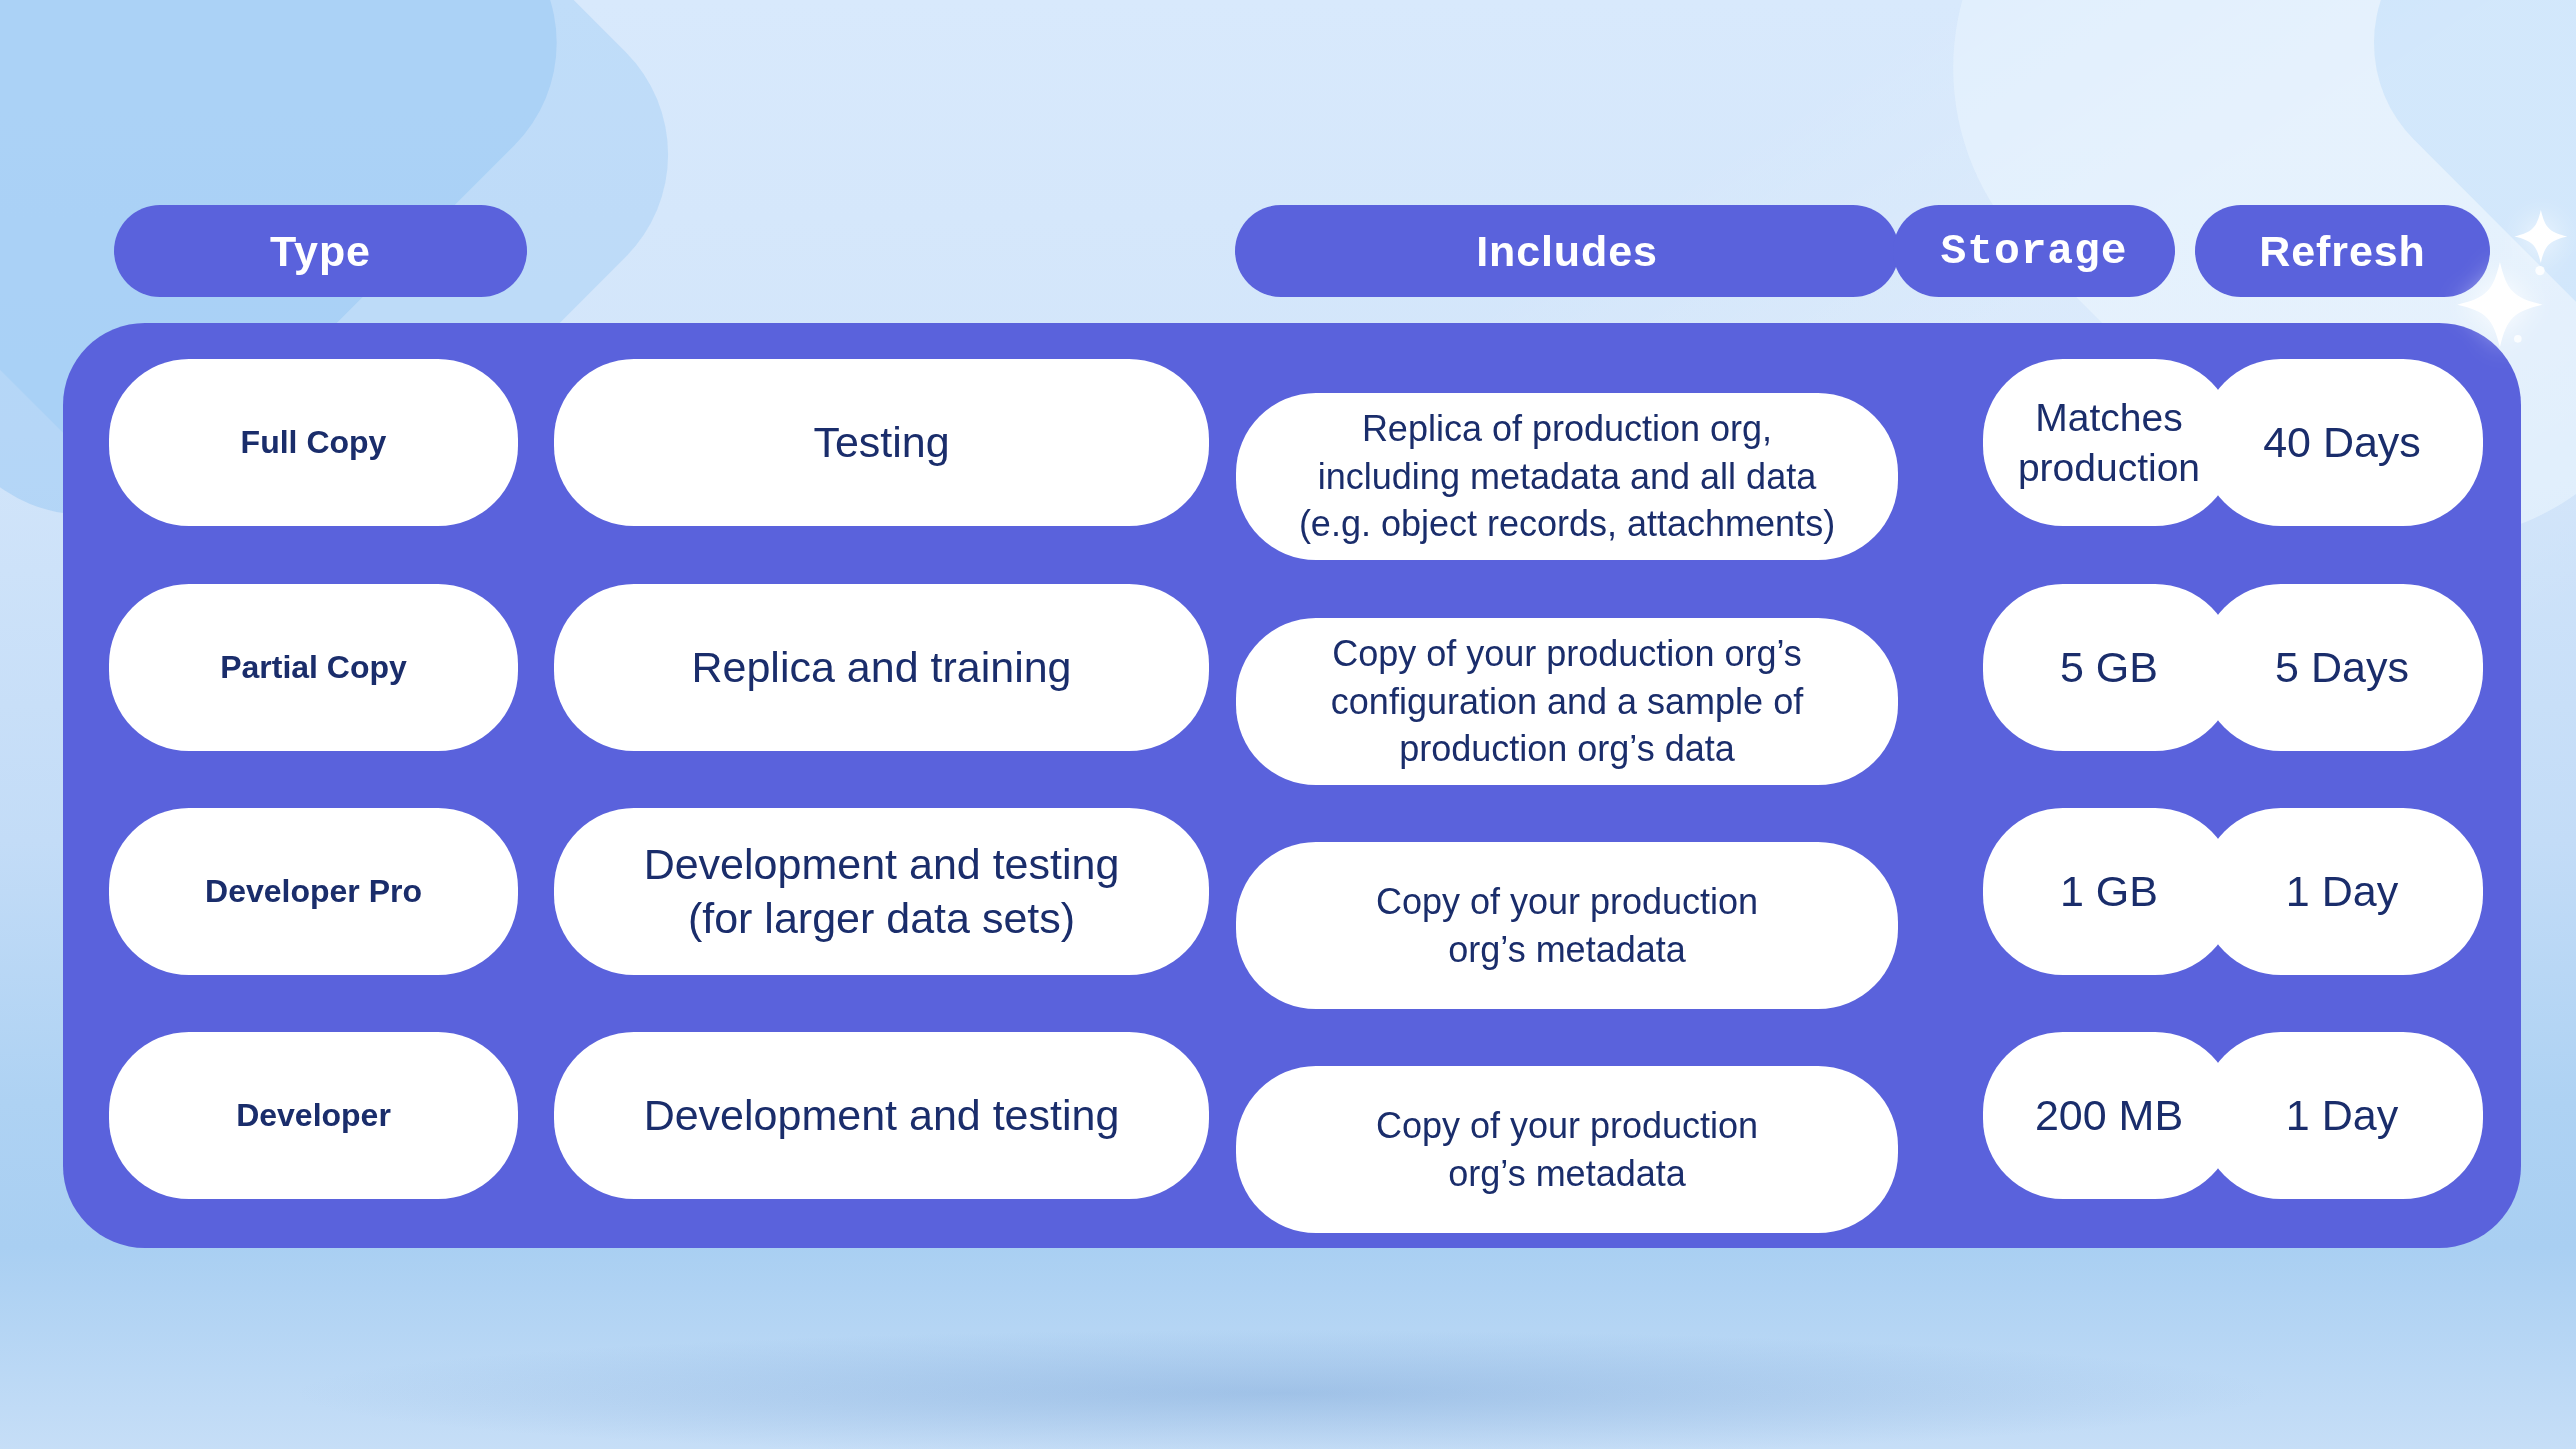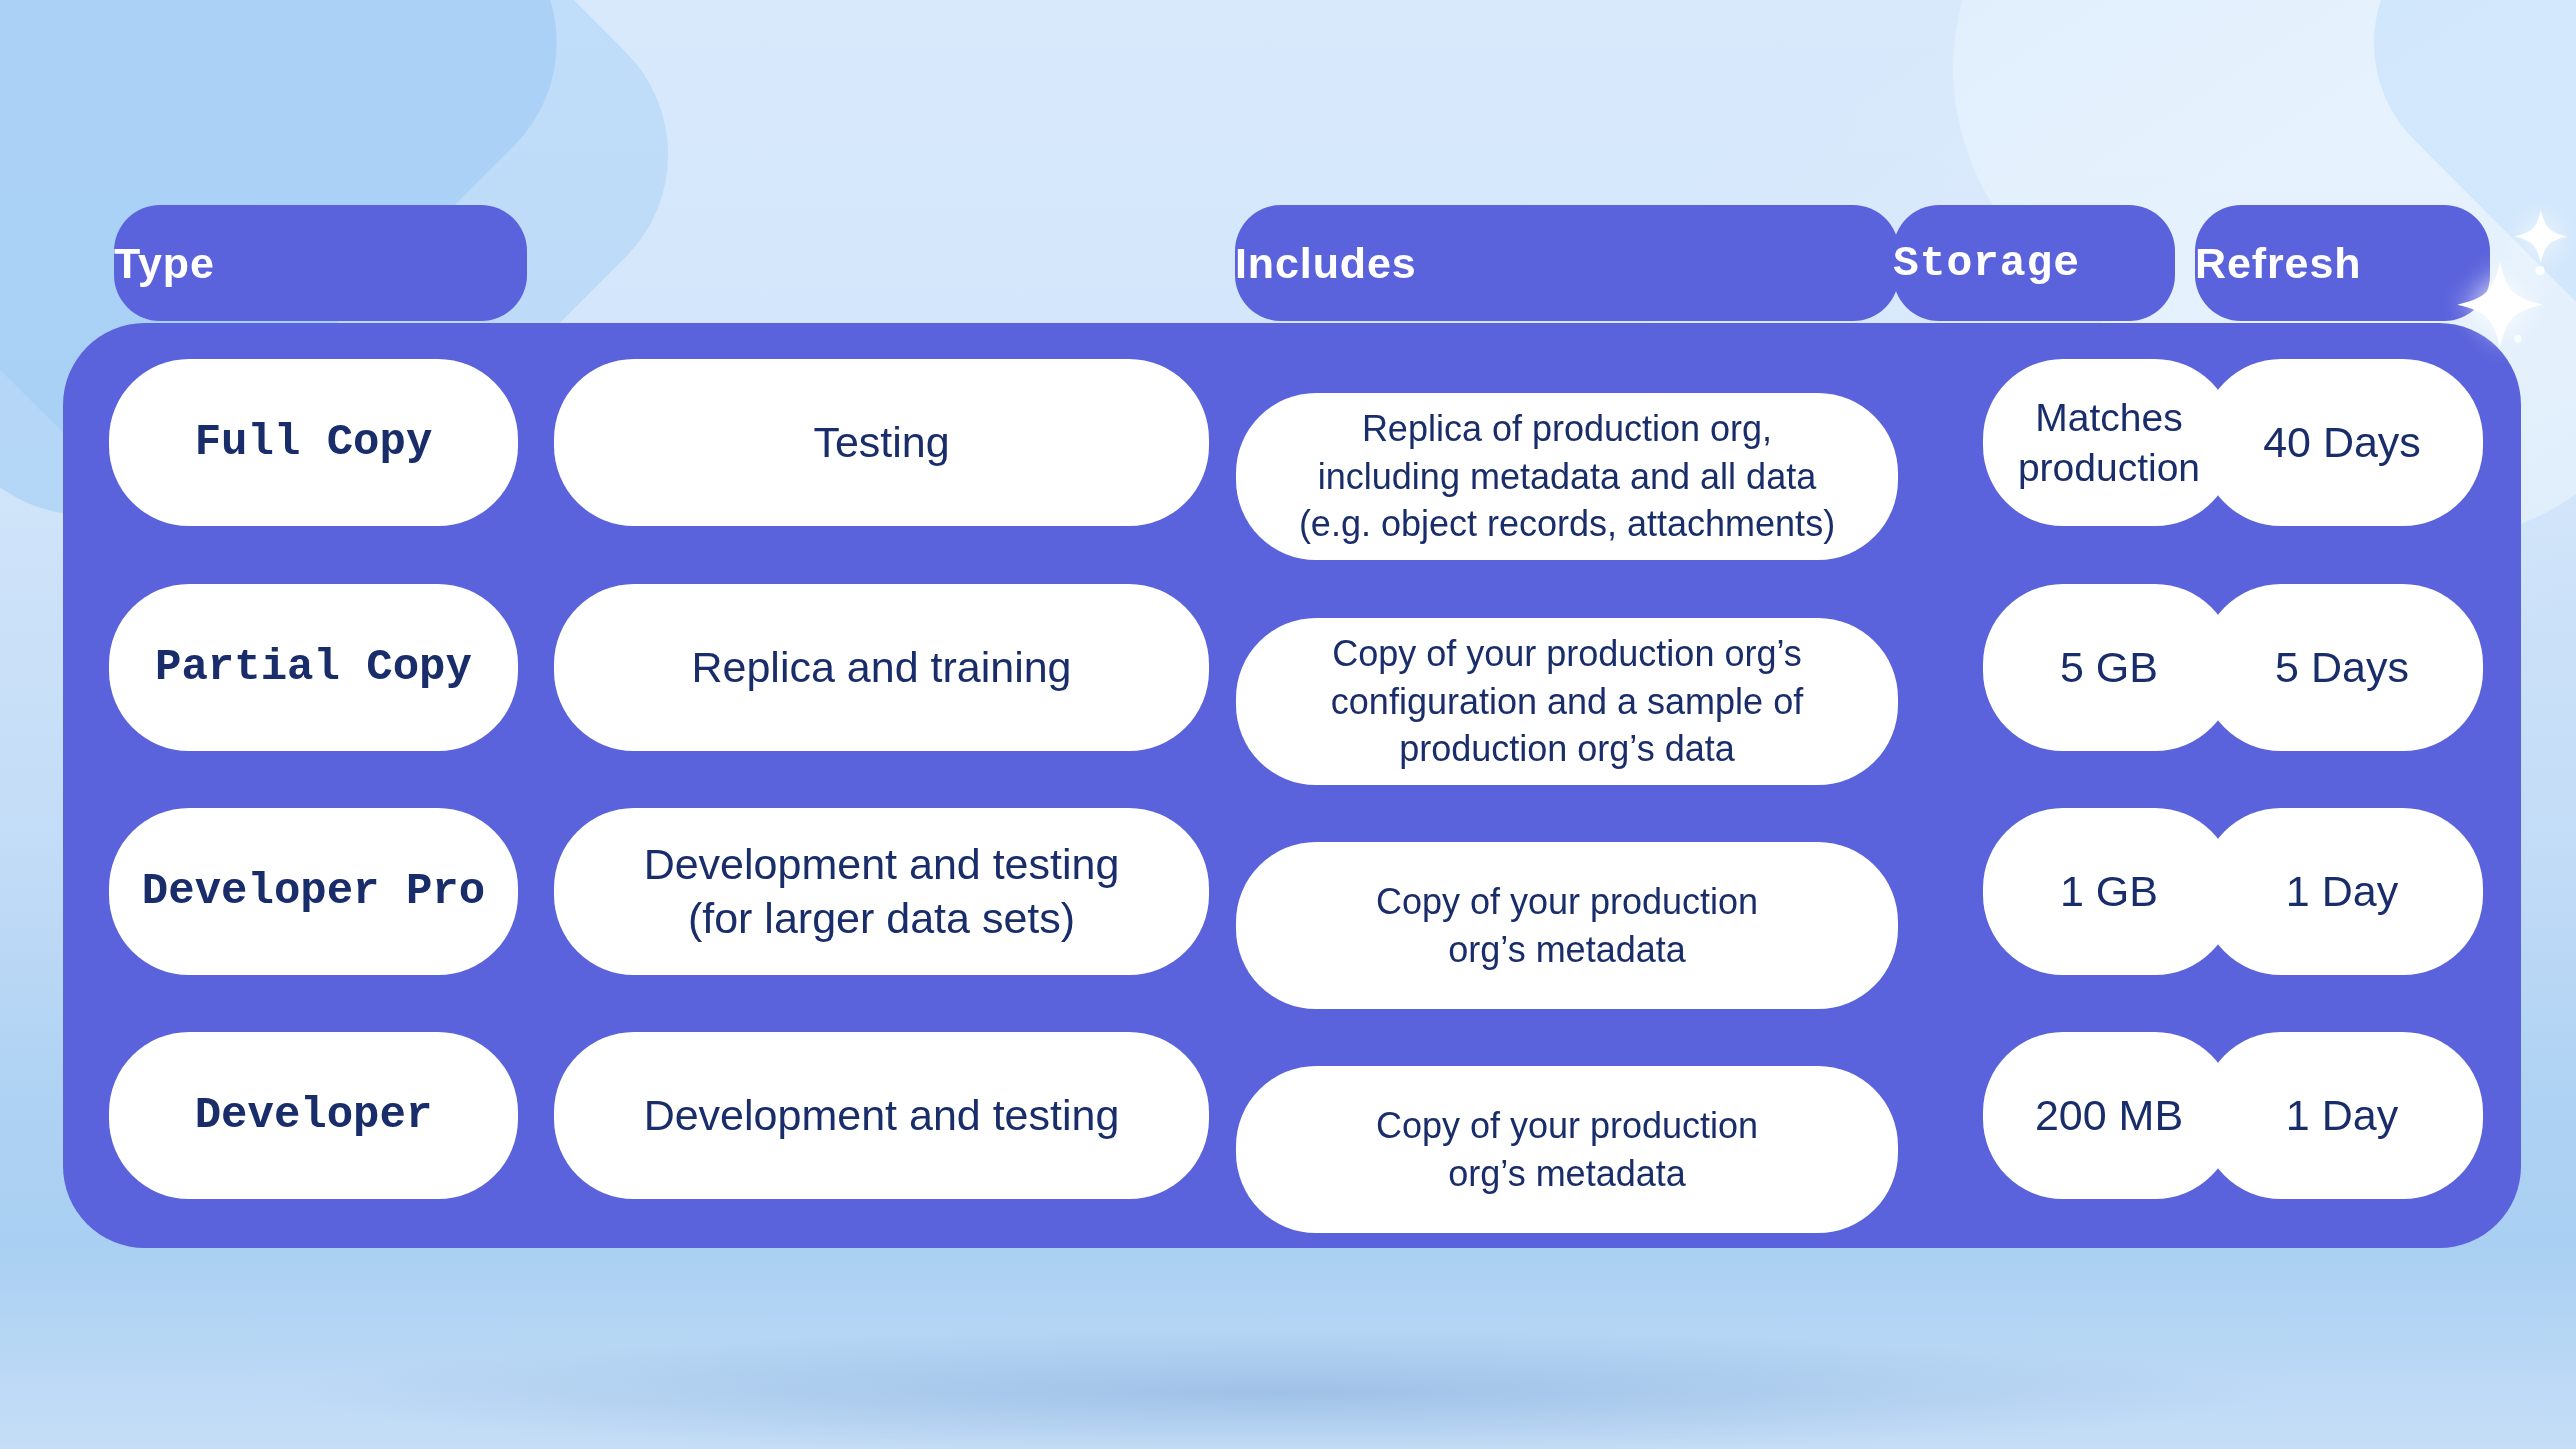--- a/index.html
+++ b/index.html
@@ -22,23 +22,23 @@
     transform:rotate(-33deg);
     background:linear-gradient(180deg,rgba(255,255,255,0) 0%,rgba(255,255,255,.16) 35%,rgba(255,255,255,.16) 65%,rgba(255,255,255,0) 100%);
   }
   .ground-shadow{
     left:282px;top:1329px;width:2000px;height:128px;border-radius:50%;
     background:radial-gradient(ellipse at center,rgba(90,138,198,.30) 0%,rgba(90,138,198,0) 70%);
   }
   .sparkles{left:2436px;top:192px;filter:drop-shadow(0 0 13.7px rgba(255,255,255,.9));}
   
   .header-pill{
-    position:absolute;top:205px;height:116px;border-radius:46px;
+    position:absolute;top:205px;height:92px;border-radius:46px;
     background:var(--accent,#5A62DC);color:#fff;
-    display:flex;align-items:center;
+    display:flex;align-items:center;justify-content:center;
     font-size:43px;font-weight:bold;letter-spacing:0.9px;
   }
   .hp-type{left:114px;width:413px;}
   .hp-usecase{left:562px;width:652px;}
   .hp-includes{left:1235px;width:664px;}
   .hp-storage{left:1893px;width:282px;font-family:Liberation Mono, monospace;}
   .hp-refresh{left:2195px;width:295px;}
   
   .table-container{
     position:absolute;left:63px;top:323px;width:2458px;height:925px;
@@ -50,21 +50,21 @@
     position:absolute;top:0;height:167px;border-radius:80px;background:var(--cell,#fff);
     display:flex;align-items:center;justify-content:center;
     text-align:center;color:var(--navy,#1A2D6B);padding:0 15.4px;box-sizing:border-box;
   }
   .col-type{left:46px;width:409px;}
   .col-usecase{left:491px;width:655px;}
   .col-includes{left:1173px;width:662px;margin-top:34px;}
   .col-storage{left:1920px;width:252px;text-align:center;}
   .col-refresh{left:2138px;width:282px;}
   .pre{white-space:pre-line;}
-  .t-type{font-size:44px;font-weight:bold;line-height:1.2;font-family:Liberation Mono, monospace;}
+  .t-type{font-size:32px;font-weight:bold;line-height:1.2;}
   .t-body{font-size:43px;line-height:1.25;}
   .t-small{font-size:36px;line-height:1.32;}
   .t-mid{font-size:39px;line-height:1.28;}
 </style>
 </head>
 <body>
 
 <div class="canvas">
 
   <div class="deco diamond d1"></div>

